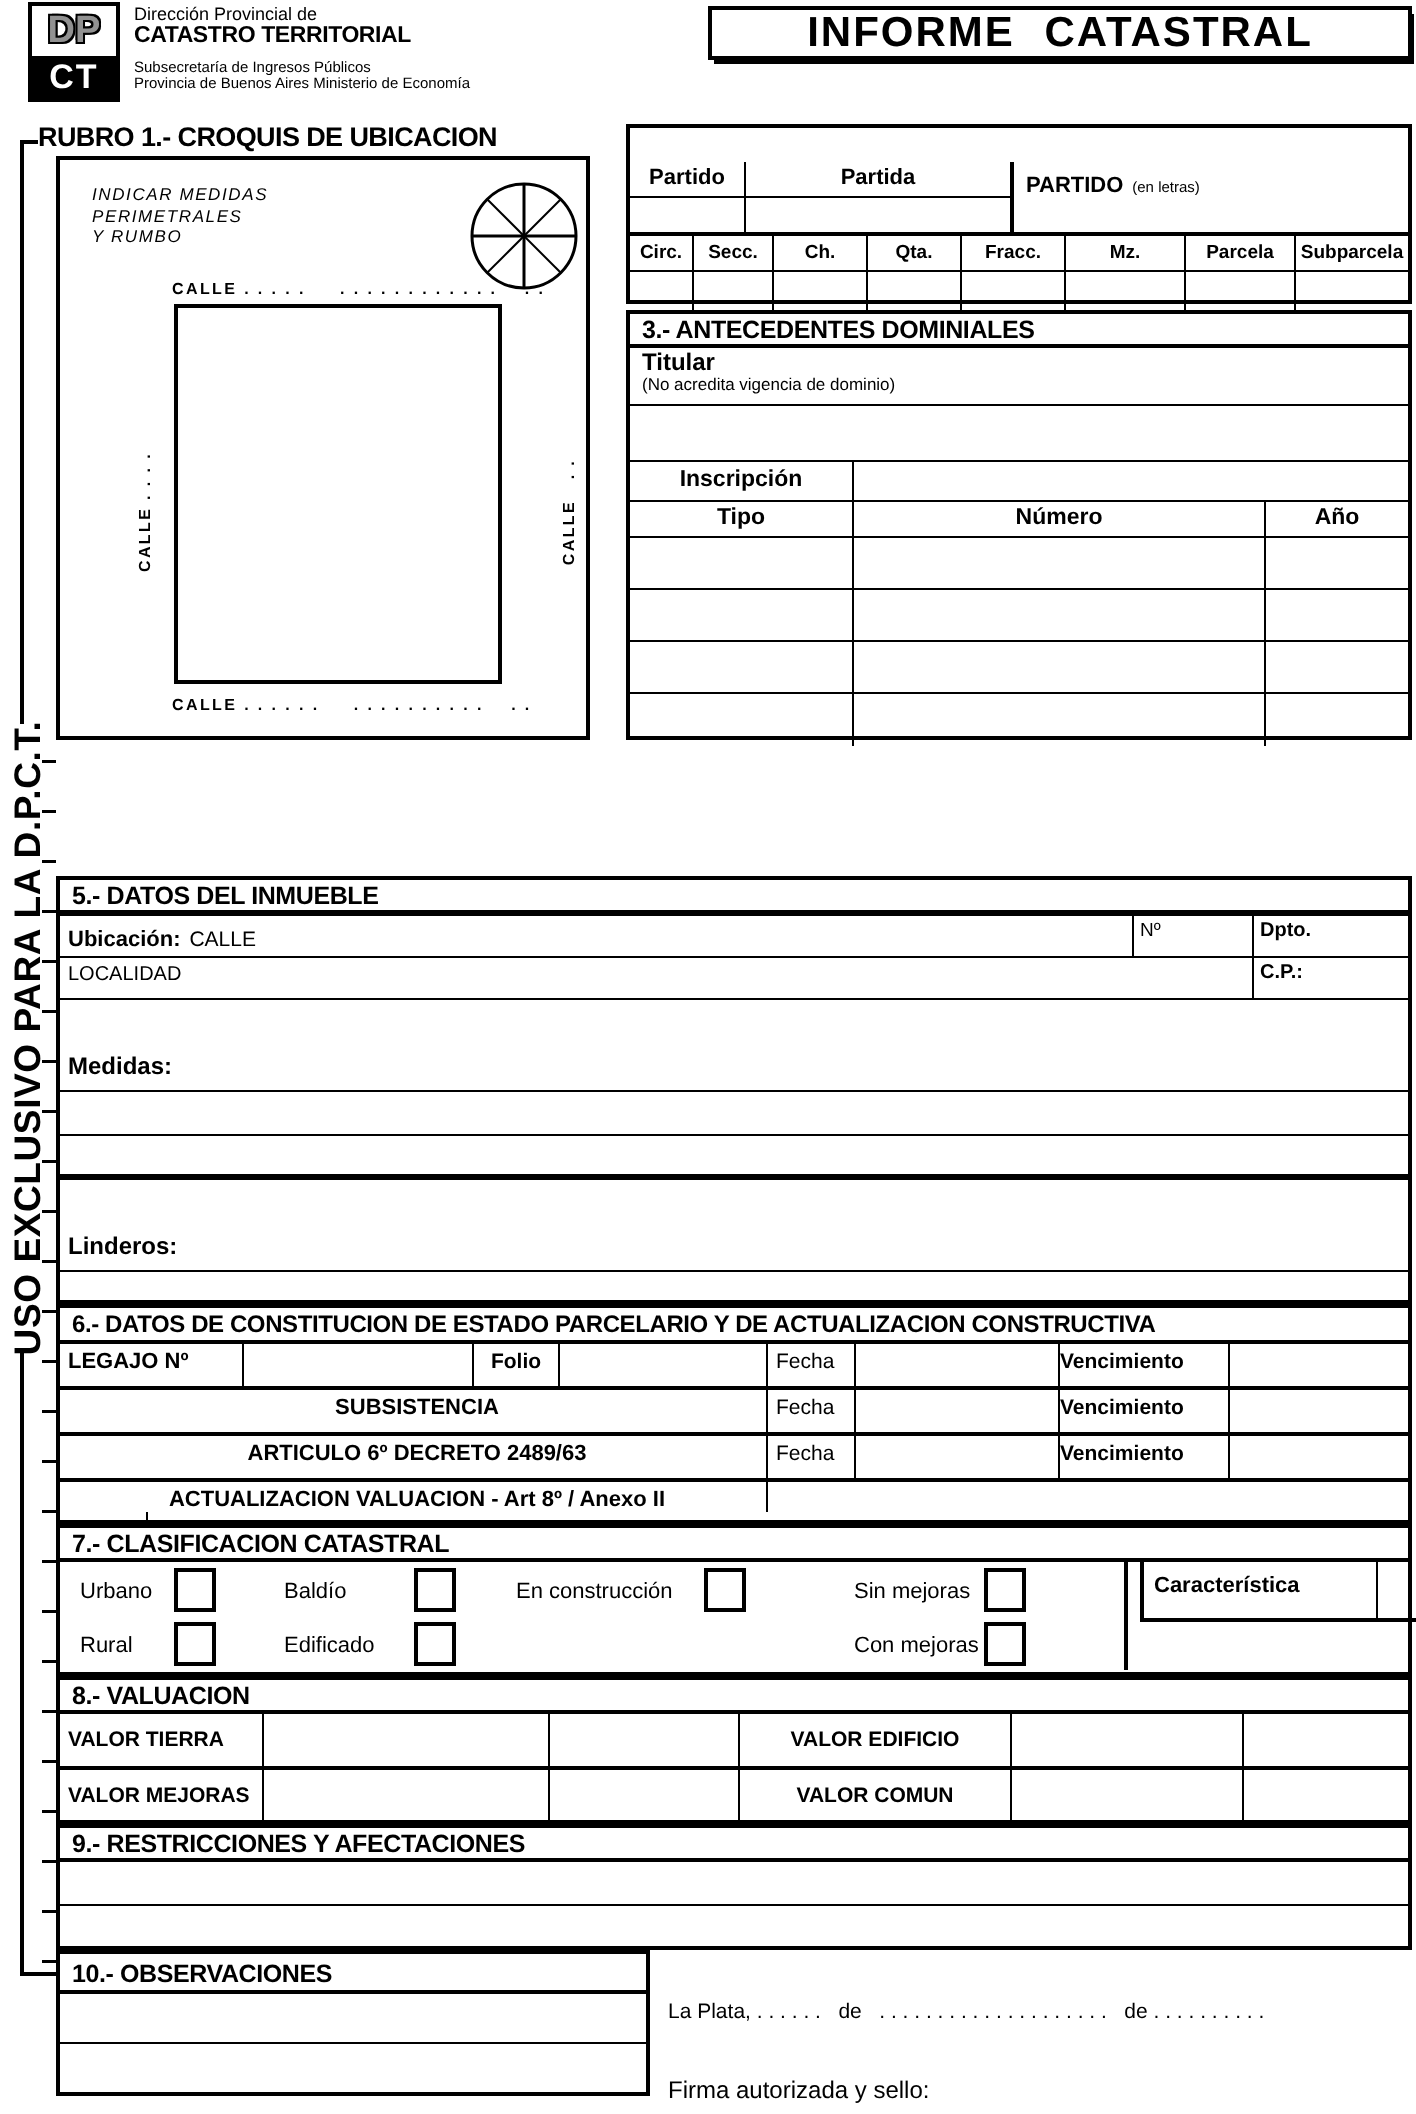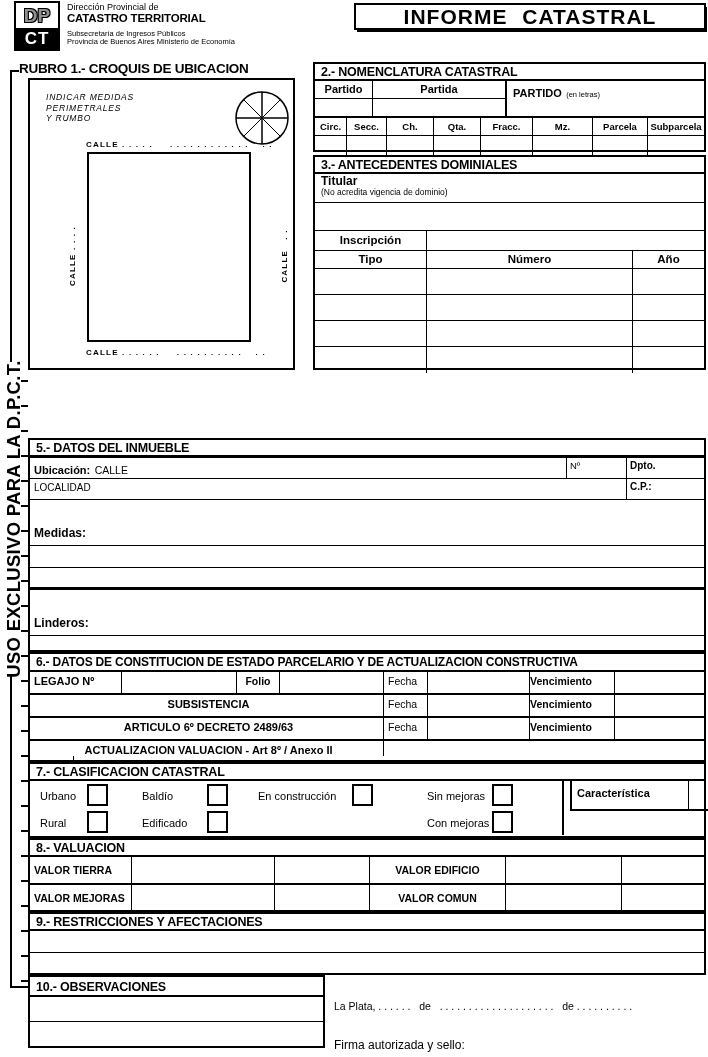--- a/index.html
+++ b/index.html
@@ -45,21 +45,21 @@
   .croquis-rect{position:absolute;left:57px;top:72px;width:164px;height:190px;border:2px solid #000;}
   .calle-left{position:absolute;left:-22px;top:170px;width:130px;height:12px;transform:rotate(-90deg);
     font-size:8px;font-weight:bold;letter-spacing:1.2px;text-align:center;line-height:12px;}
   .calle-right{position:absolute;left:190px;top:170px;width:130px;height:12px;transform:rotate(-90deg);
     font-size:8px;font-weight:bold;letter-spacing:1.2px;text-align:center;line-height:12px;}
   .calle-bottom{position:absolute;left:56px;top:268px;font-size:8px;font-weight:bold;letter-spacing:1.2px;}
 
   
   .sec2{left:313px;top:62px;width:393px;height:90px;}
   .sec2 .sec-h{border-bottom-width:2px;height:17px;}
-  .s2-top{display:flex;height:37px;border-bottom:2px solid #000;}
+  .s2-top{display:flex;height:37px;border-bottom:2px solid #000;margin-top:17px;}
   .s2-left{width:192px;border-right:2px solid #000;display:flex;flex-direction:column;}
   .s2-lblrow{display:flex;height:18px;border-bottom:1.5px solid #000;}
   .s2-valrow{display:flex;flex:1;}
   .s2-partido{width:58px;border-right:1.5px solid #000;text-align:center;font-weight:bold;font-size:11px;line-height:16px;}
   .s2-partida{flex:1;text-align:center;font-weight:bold;font-size:11px;line-height:16px;}
   .s2-right{flex:1;padding:2px 0 0 6px;}
   .s2-pl{font-weight:bold;font-size:11px;}
   .s2-pln{font-size:7.5px;}
   .s2-cols,.s2-colsrow{display:flex;height:18px;}
   .s2-cols{border-bottom:1.5px solid #000;}
@@ -200,21 +200,20 @@
       <line x1="9.6" y1="46.4" x2="46.4" y2="9.6" stroke="#000" stroke-width="1"></line>
     </svg>
     <div class="calle-top pre">CALLE . . . . .     . . . . . . . . . . . .    . .</div>
     <div class="croquis-rect"></div>
     <div class="calle-left pre">CALLE . . . .</div>
     <div class="calle-right pre">CALLE   . .</div>
     <div class="calle-bottom pre">CALLE . . . . . .     . . . . . . . . . .    . .</div>
   </div>
 
   <div class="box sec2">
-    <div class="sec-h">2.- NOMENCLATURA CATASTRAL</div>
     <div class="s2-top">
       <div class="s2-left">
         <div class="s2-lblrow">
           <div class="s2-partido">Partido</div>
           <div class="s2-partida">Partida</div>
         </div>
         <div class="s2-valrow">
           <div class="s2-partido"></div>
           <div class="s2-partida"></div>
         </div>

